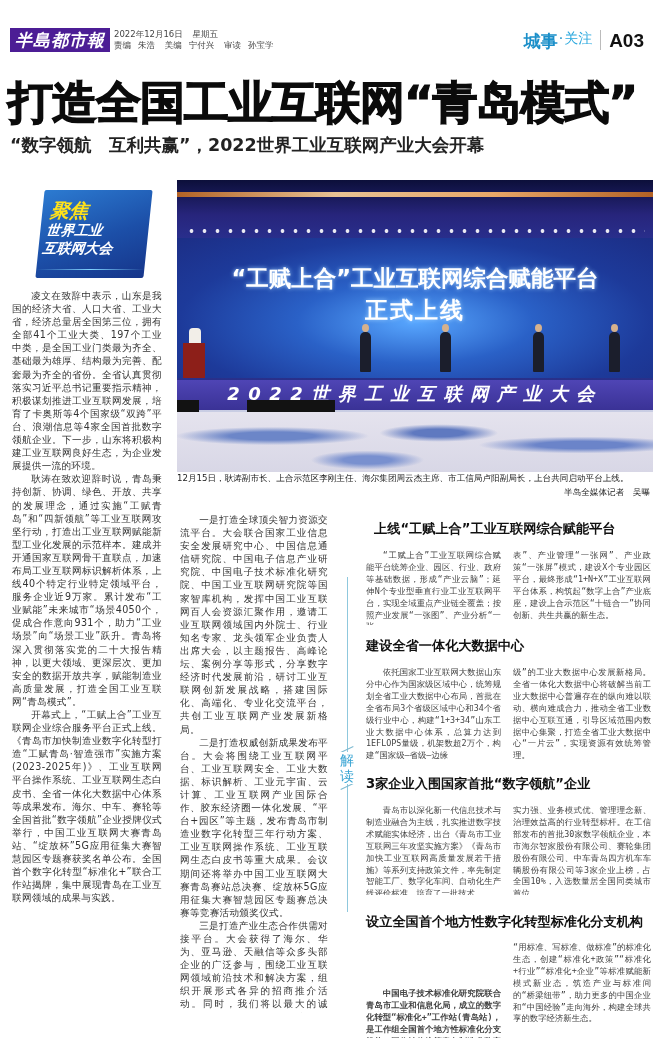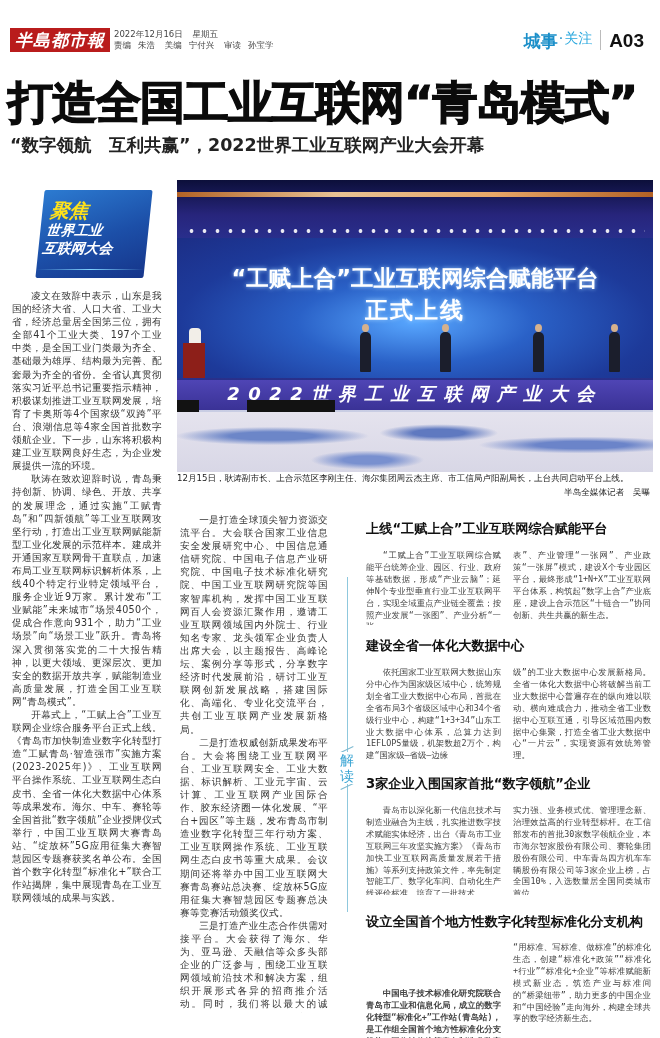--- a/index.html
+++ b/index.html
@@ -1,21 +1,21 @@
 <!DOCTYPE html>
 <html><head>
 <meta charset="utf-8">
 <style>
   * { box-sizing: border-box; margin: 0; padding: 0; }
   html, body { width: 660px; height: 1038px; background: #ffffff; overflow: hidden; }
   body { position: relative; font-family: "DejaVu Sans", sans-serif; color: #222; }
 
   
   .masthead { position: absolute; left: 0; top: 0; width: 660px; height: 60px; }
-  .logo { position: absolute; left: 10px; top: 28px; width: 100px; height: 24px; background: #b91c1c;
+  .logo { position: absolute; left: 10px; top: 28px; width: 100px; height: 24px; background: #4c1d95;
           color: #fff; font-family: "DejaVu Serif", serif; font-weight: bold; font-size: 17px; line-height: 24px;
           text-align: center; letter-spacing: 1px; font-style: italic; }
   .meta { position: absolute; left: 114px; top: 29px; font-size: 8.5px; line-height: 11px; color: #444; }
   .meta .row span { margin-right: 7px; }
   .section { position: absolute; right: 16px; top: 30px; height: 24px; display: flex; align-items: flex-start; }
   .section .sec-a { color: #1b8fc9; font-weight: bold; font-size: 17px; }
   .section .sec-dot { color: #1b8fc9; font-size: 14px; margin: 0 1px; }
   .section .sec-b { color: #2aa8de; font-size: 14px; }
   .section .sec-sep { width: 1px; height: 20px; background: #bbb; margin: 0 8px; }
   .section .page { color: #111; font-weight: bold; font-size: 19px; font-family: "Liberation Sans", sans-serif; }
@@ -152,21 +152,21 @@
   <p>二是打造权威创新成果发布平台。大会将围绕工业互联网平台、工业互联网安全、工业大数据、标识解析、工业元宇宙、云计算、工业互联网产业国际合作、胶东经济圈一体化发展、“平台+园区”等主题，发布青岛市制造业数字化转型三年行动方案、工业互联网操作系统、工业互联网生态白皮书等重大成果。会议期间还将举办中国工业互联网大赛青岛赛站总决赛、绽放杯5G应用征集大赛智慧园区专题赛总决赛等竞赛活动颁奖仪式。</p>
   <p>三是打造产业生态合作供需对接平台。大会获得了海尔、华为、亚马逊、天融信等众多头部企业的广泛参与，围绕工业互联网领域前沿技术和解决方案，组织开展形式各异的招商推介活动。同时，我们将以最大的诚意，全面开放“工赋青岛”应用场景，携手全球工业互联网优秀服务商共同赋能本市24条产业链高质量发展，共同助推青岛国际化现代产业先行城市建设，打造新型工业化发展城市标杆。</p>
 </article>
 
 <div class="panel-line"></div>
 <div class="panel-tick1"></div>
 <div class="panel-tick2"></div>
 <div class="panel-label">解读</div>
 
 <section>
-  <h3 class="subsec-title" style="top:520px;">上线“工赋上合”工业互联网综合赋能平台</h3>
+  <h3 class="subsec-title" style="top:520px;margin-left:8px;">上线“工赋上合”工业互联网综合赋能平台</h3>
   <div class="subsec-col sc-l" style="top:550px;height:75px;">
       <p>“工赋上合”工业互联网综合赋能平台统筹企业、园区、行业、政府等基础数据，形成“产业云脑”；延伸N个专业型垂直行业工业互联网平台，实现全域重点产业链全覆盖；按照产业发展“一张图”、产业分析“一张</p>
     </div>
   <div class="subsec-col sc-r" style="top:550px;height:75px;">
       <p style="text-indent:0">表”、产业管理“一张网”、产业政策“一张屏”模式，建设X个专业园区平台，最终形成“1+N+X”工业互联网平台体系，构筑起“数字上合”产业底座，建设上合示范区“十链合一”协同创新、共生共赢的新生态。</p>
     </div>
 </section>
 
 <section>
   <h3 class="subsec-title" style="top:637px;">建设全省一体化大数据中心</h3>

